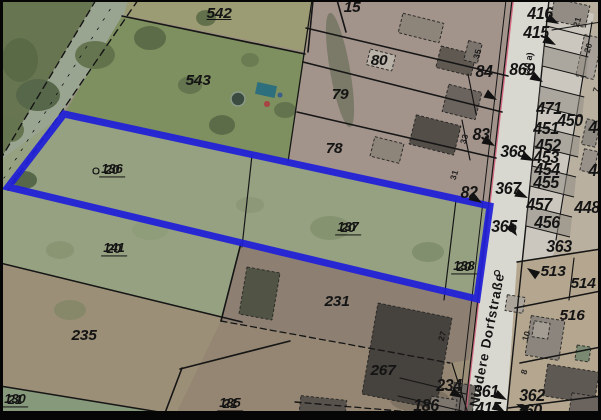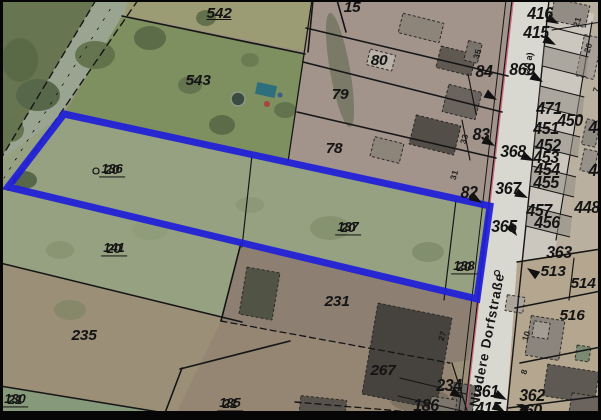--- a/index.html
+++ b/index.html
@@ -189,35 +189,35 @@
       <span class="plabel" style="left: 198px; top: 80px;">543</span>
       <span class="ptlabel" style="left: 469px; top: 193px;">82</span>
       <span class="ptlabel" style="left: 481px; top: 135px;">83</span>
       <span class="ptlabel" style="left: 484px; top: 72px;">84</span>
       <span class="ptlabel" style="left: 426px; top: 406px;">186</span>
       <span class="ptlabel" style="left: 449px; top: 386px;">234</span>
       <span class="ptlabel" style="left: 488px; top: 409px;">415</span>
       <span class="ptlabel" style="left: 529px; top: 411px;">360</span>
       <span class="ptlabel" style="left: 486px; top: 392px;">361</span>
       <span class="ptlabel" style="left: 532px; top: 396px;">362</span>
-      <span class="ptlabel" style="left: 535px; top: 253px; padding-left: 48px;">363</span>
+      <span class="ptlabel" style="left: 535px; top: 247px; padding-left: 48px;">363</span>
       <span class="ptlabel" style="left: 504px; top: 227px;">365</span>
       <span class="ptlabel" style="left: 508px; top: 189px;">367</span>
       <span class="ptlabel" style="left: 513px; top: 152px;">368</span>
       <span class="ptlabel" style="left: 536px; top: 33px;">415</span>
       <span class="ptlabel" style="left: 540px; top: 14px;">416</span>
       <span class="ptlabel" style="left: 587px; top: 208px;">448</span>
       <span class="ptlabel" style="left: 547px; top: 121px; padding-left: 46px;">450</span>
       <span class="ptlabel" style="left: 546px; top: 120px; margin-top: 9px;">451</span>
       <span class="ptlabel" style="left: 548px; top: 146px;">452</span>
       <span class="ptlabel" style="left: 546px; top: 158px;">453</span>
       <span class="ptlabel" style="left: 547px; top: 170px;">454</span>
       <span class="ptlabel" style="left: 546px; top: 183px;">455</span>
       <span class="ptlabel" style="left: 547px; top: 195px; margin-top: 28px;">456</span>
-      <span class="ptlabel" style="left: 539px; top: 211px;">457</span>
+      <span class="ptlabel" style="left: 539px; top: 205px;">457</span>
       <span class="ptlabel" style="left: 549px; top: 109px;">471</span>
       <span class="ptlabel" style="left: 522px; top: 70px;">869</span>
       <span class="ptlabel" style="left: 597px; top: 128px;">44</span>
       <span class="ptlabel" style="left: 597px; top: 171px;">44</span>
       <span class="hnum" style="left: 596px; top: 90px; transform: translate(-50%, -50%) rotate(-74deg);">7</span>
       <span class="hnum" style="left: 524px; top: 372px; transform: translate(-50%, -50%) rotate(-74deg);">8</span>
       <span class="hnum" style="left: 526px; top: 336px; transform: translate(-50%, -50%) rotate(-74deg);">10</span>
       <span class="hnum" style="left: 588px; top: 48px; transform: translate(-50%, -50%) rotate(-74deg);">20</span>
       <span class="hnum" style="left: 577px; top: 22px; transform: translate(-50%, -50%) rotate(-74deg);">21</span>
       <span class="hnum" style="left: 442px; top: 336px; transform: translate(-50%, -50%) rotate(-74deg);">27</span>

